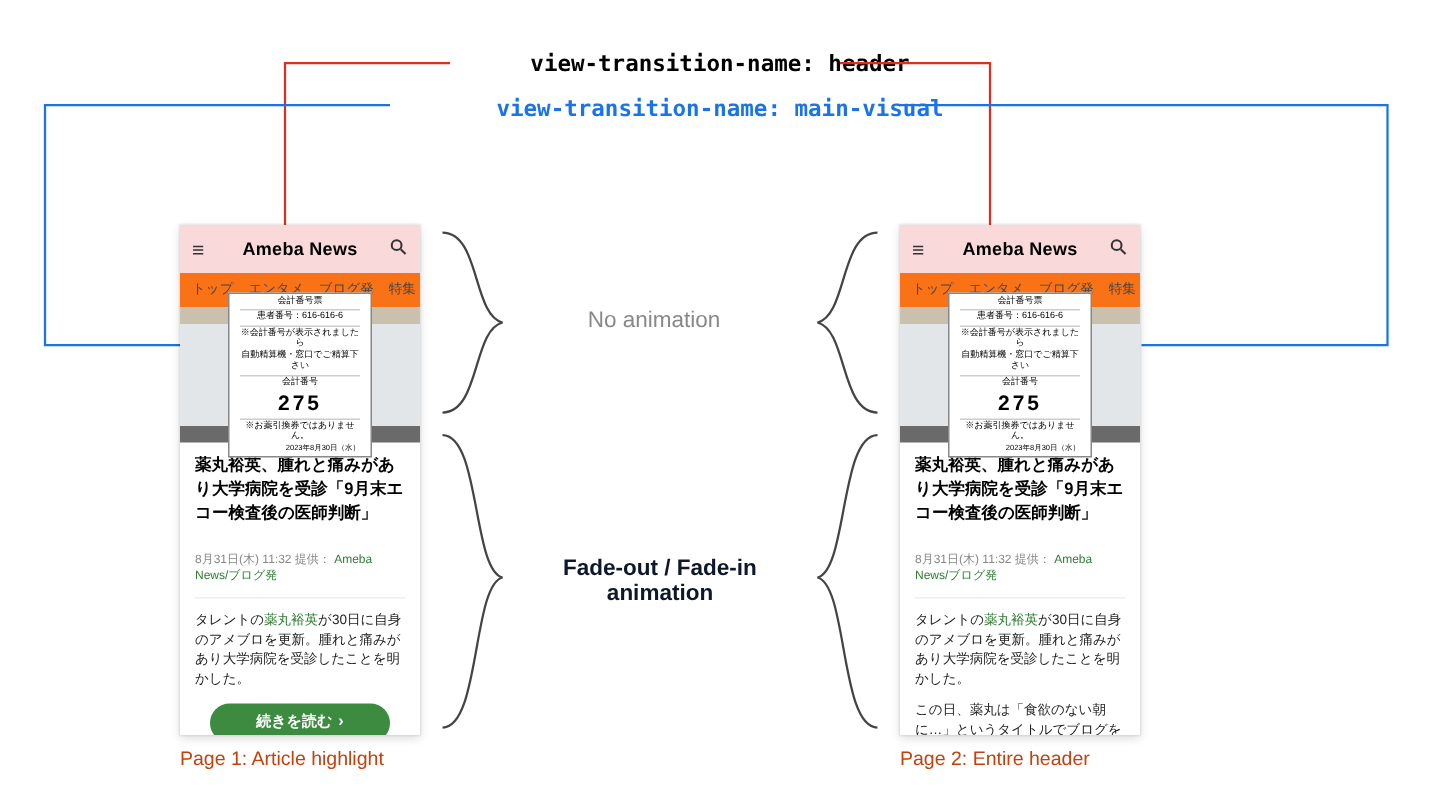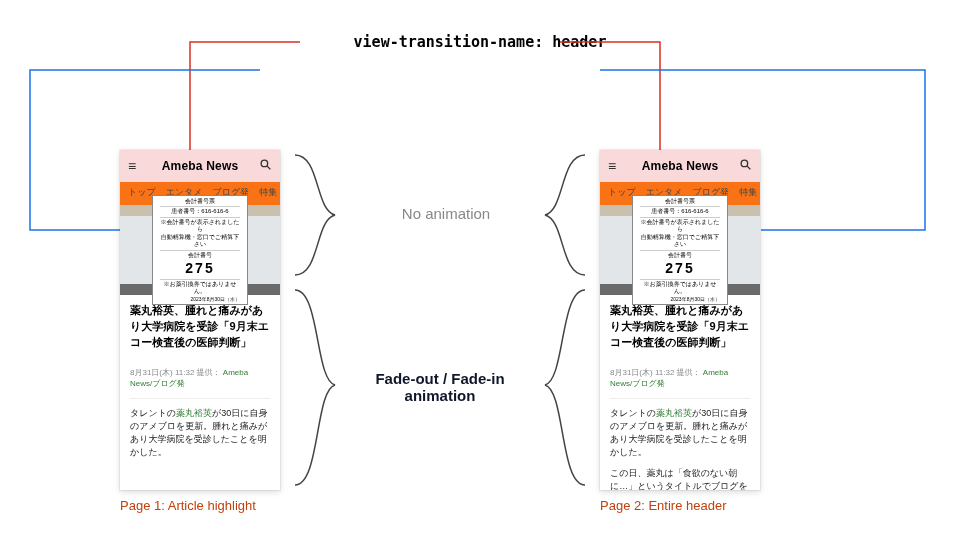--- a/index.html
+++ b/index.html
@@ -147,20 +147,21 @@
     left: 0; top: 0;
     width: 960px; height: 540px;
     pointer-events: none;
   }
 </style>
 </head>
 <body>
 
 <div class="label-area">
   <span class="code-label">view-transition-name: header</span>
+  <span class="code-label code-blue">view-transition-name: main-visual</span>
 </div>
 
 <svg class="connectors">
   <path d="M300 42 L190 42 L190 150" stroke="#d93025" stroke-width="1.5" fill="none"></path>
   <path d="M560 42 L660 42 L660 150" stroke="#d93025" stroke-width="1.5" fill="none"></path>
   <path d="M260 70 L30 70 L30 230 L120 230" stroke="#1a73e8" stroke-width="1.5" fill="none"></path>
   <path d="M600 70 L925 70 L925 230 L761 230" stroke="#1a73e8" stroke-width="1.5" fill="none"></path>
 </svg>
 
 <div class="phone" style="left:120px; top:150px;">
@@ -196,20 +197,23 @@
     <div class="headline">薬丸裕英、腫れと痛みがあり大学病院を受診「9月末エコー検査後の医師判断」</div>
     <div class="meta">
       <span>8月31日(木) 11:32</span>
       <span>提供：</span>
       <span class="src">Ameba News/ブログ発</span>
     </div>
     <hr class="sep">
     <div class="para">
       <span>タレントの</span><span class="link">薬丸裕英</span><span>が30日に自身のアメブロを更新。腫れと痛みがあり大学病院を受診したことを明かした。</span>
     </div>
+    <div class="cta">
+        <span>続きを読む</span>
+      </div>
   </div>
 </div>
 
 <div class="phone" style="left:600px; top:150px;">
   <div class="ph-header">
     <span class="burger">≡</span>
     <span class="brand">Ameba News</span>
     <span class="search">
       <svg width="13" height="13" viewBox="0 0 24 24" fill="none" stroke="#333" stroke-width="2.5">
           <circle cx="10" cy="10" r="6"></circle>
@@ -256,17 +260,17 @@
 <svg class="brace" style="left:290px; top:285px; width:60px; height:205px;">
   <path d="M5 5 C30 5 25 95 45 100 C25 105 30 200 5 200" stroke="#444" stroke-width="1.5" fill="none"></path>
 </svg>
 <svg class="brace" style="left:530px; top:150px; width:60px; height:130px;">
   <path d="M55 5 C30 5 35 60 15 65 C35 70 30 125 55 125" stroke="#444" stroke-width="1.5" fill="none"></path>
 </svg>
 <svg class="brace" style="left:530px; top:285px; width:60px; height:205px;">
   <path d="M55 5 C30 5 35 95 15 100 C35 105 30 200 55 200" stroke="#444" stroke-width="1.5" fill="none"></path>
 </svg>
 
-<div class="annot" style="left:356px; top:205px; width:180px; color:#888;">No animation</div>
+<div class="annot" style="left:346px; top:205px; width:180px; color:#888;">No animation</div>
 <div class="annot strong" style="left:350px; top:370px; width:180px;">Fade-out / Fade-in animation</div>
 
 <div class="page-caption" style="left:120px; top:498px;">Page 1: Article highlight</div>
 <div class="page-caption" style="left:600px; top:498px;">Page 2: Entire header</div>
 
 </body></html>

